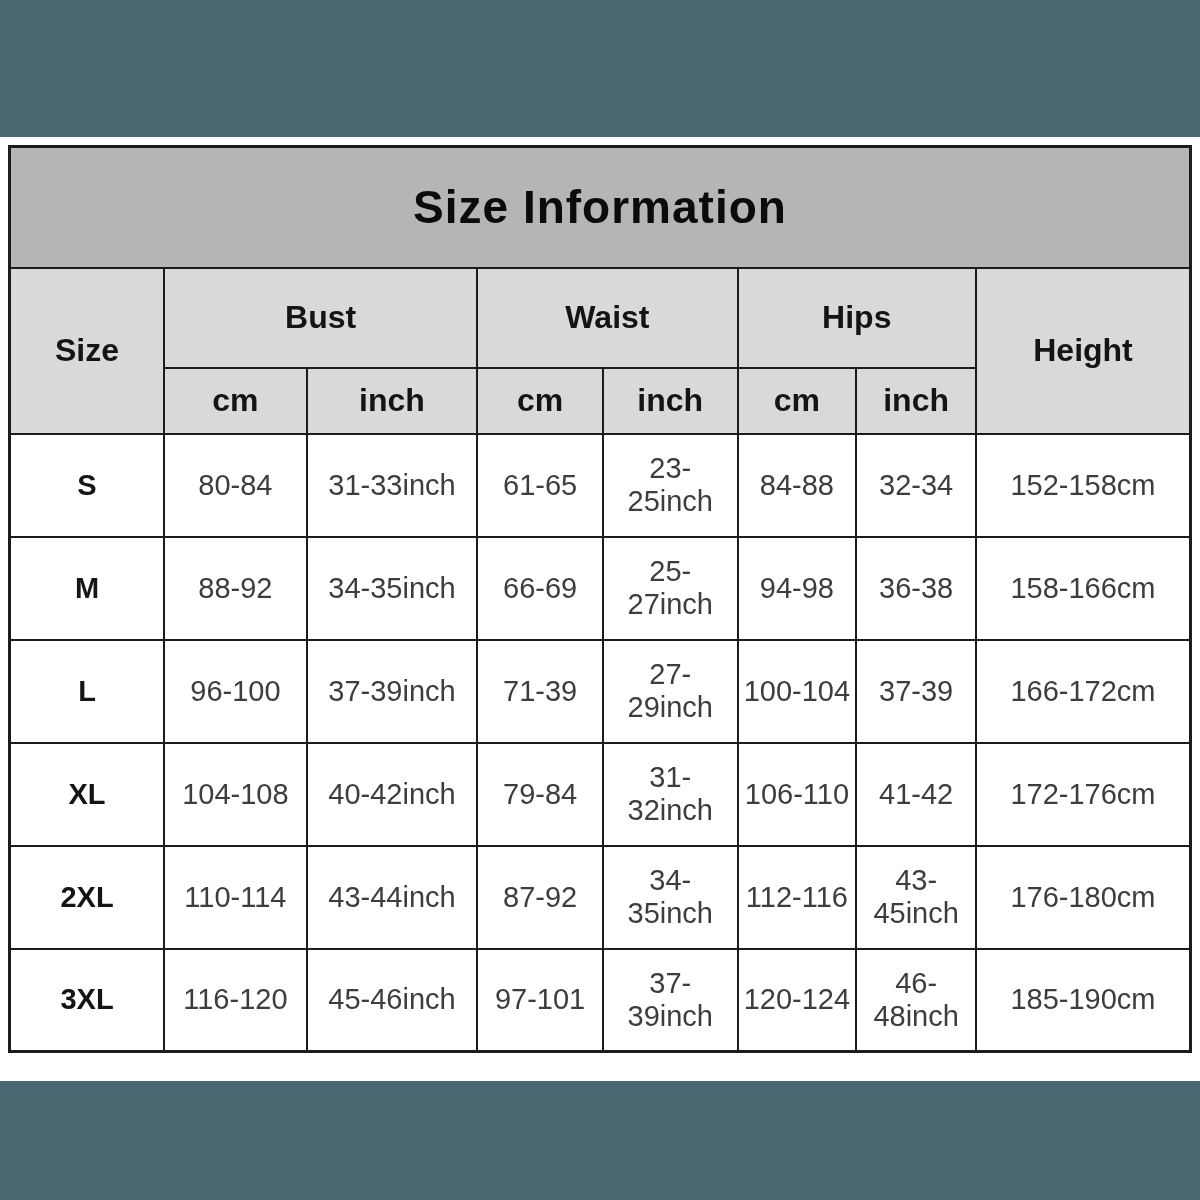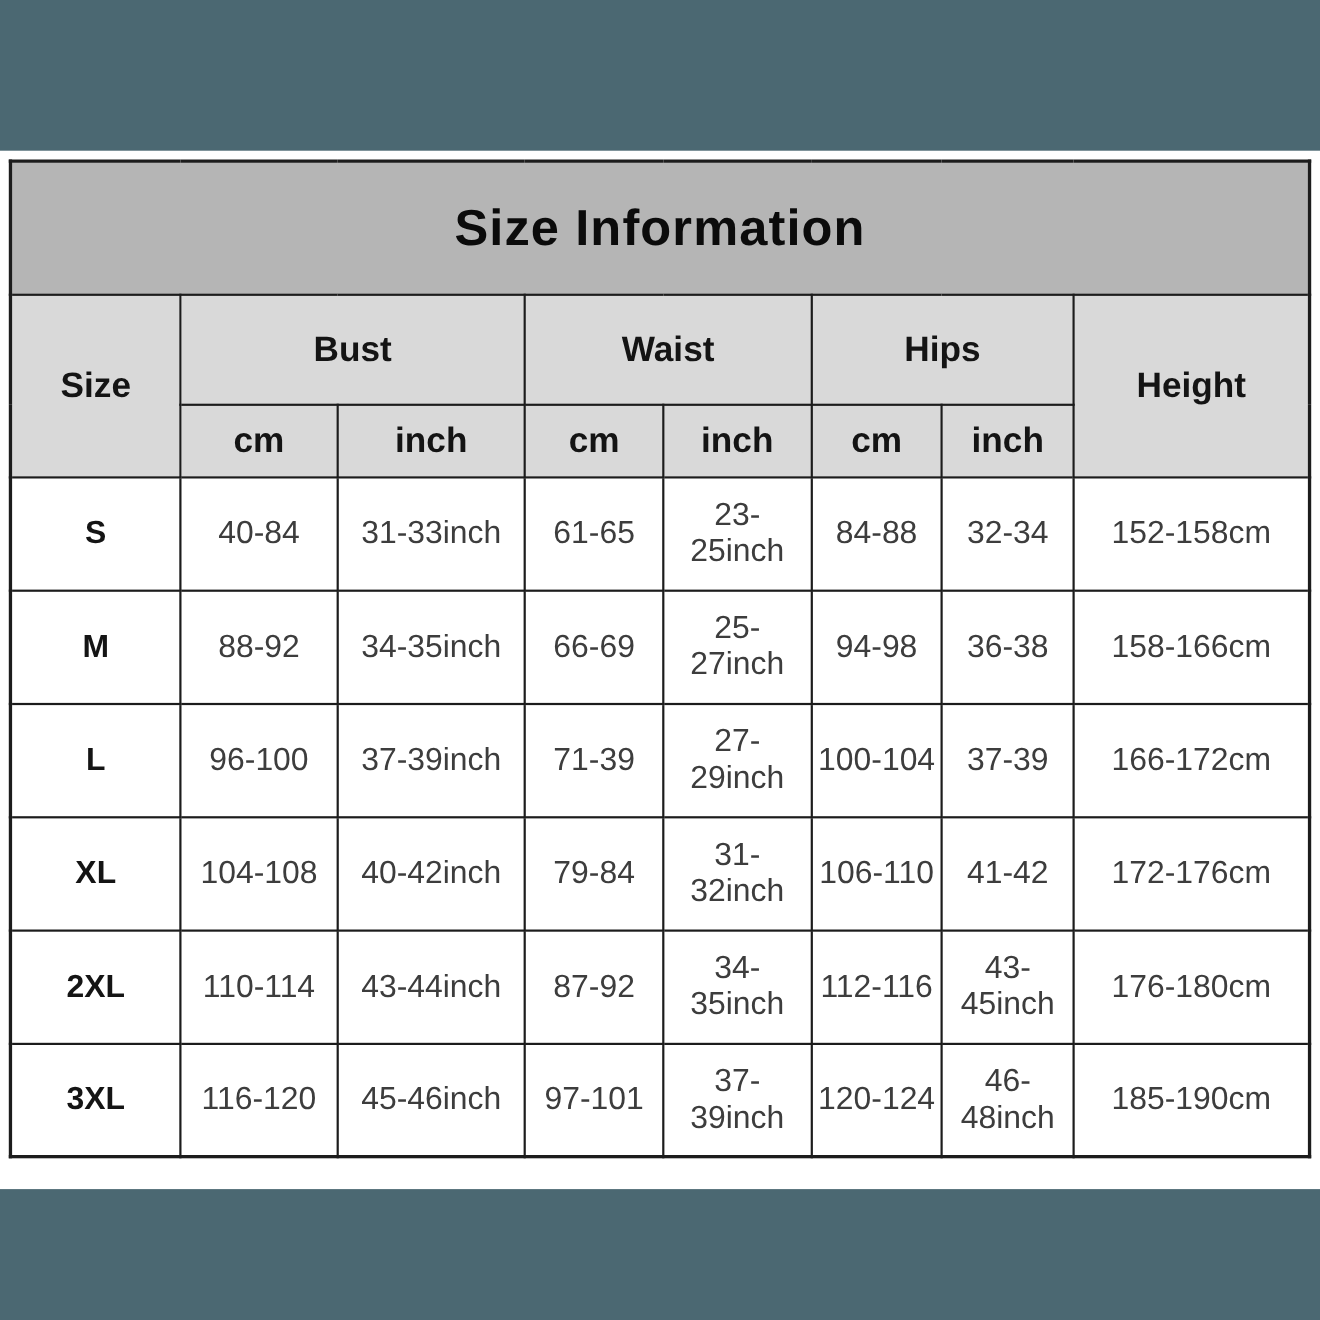--- a/index.html
+++ b/index.html
@@ -84,21 +84,21 @@
         <td class="head-cell">cm</td>
         <td class="head-cell">inch</td>
         <td class="head-cell">cm</td>
         <td class="head-cell">inch</td>
         <td class="head-cell">cm</td>
         <td class="head-cell">inch</td>
       </tr>
 
       <tr class="data-row">
         <td class="size-cell">S</td>
-        <td>40-84</td>
+        <td>80-84</td>
         <td>31-33inch</td>
         <td>61-65</td>
         <td>23-25inch</td>
         <td>84-88</td>
         <td>32-34</td>
         <td>152-158cm</td>
       </tr>
       <tr class="data-row">
         <td class="size-cell">M</td>
         <td>88-92</td>

